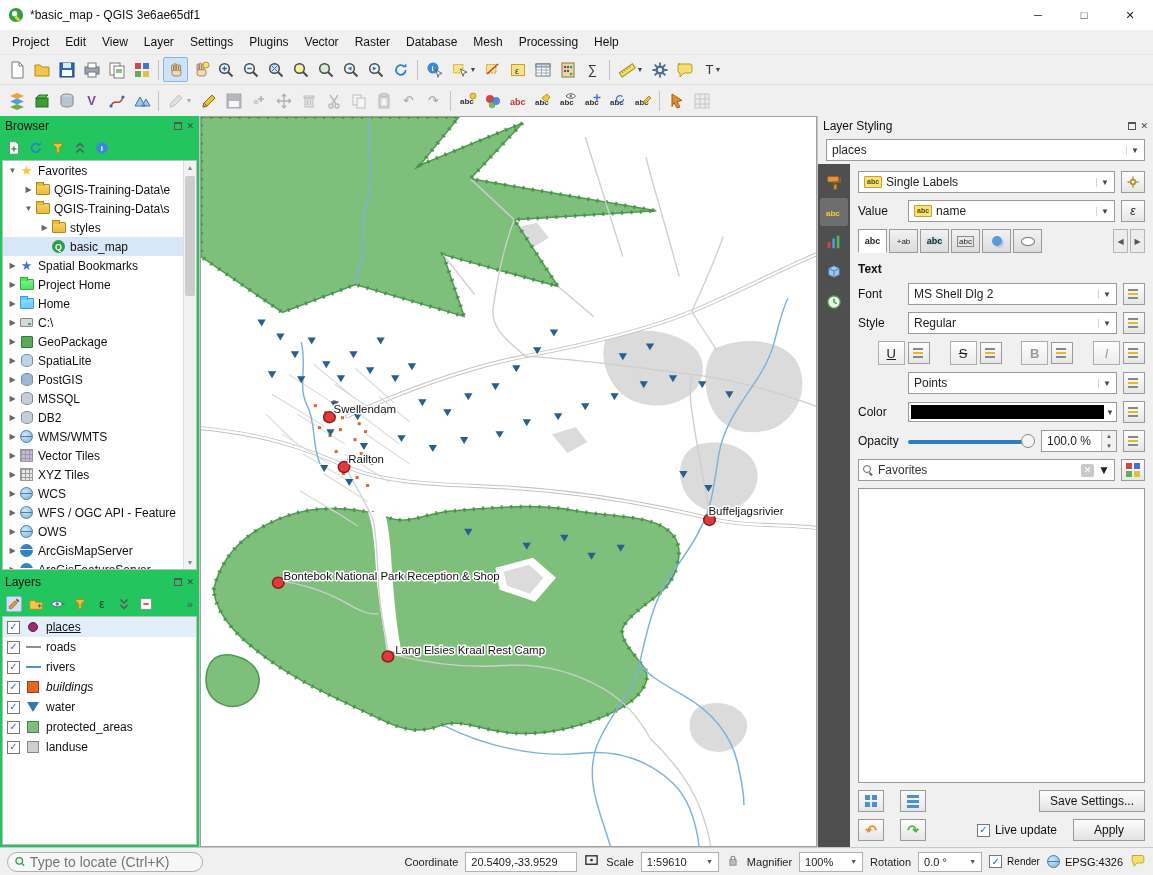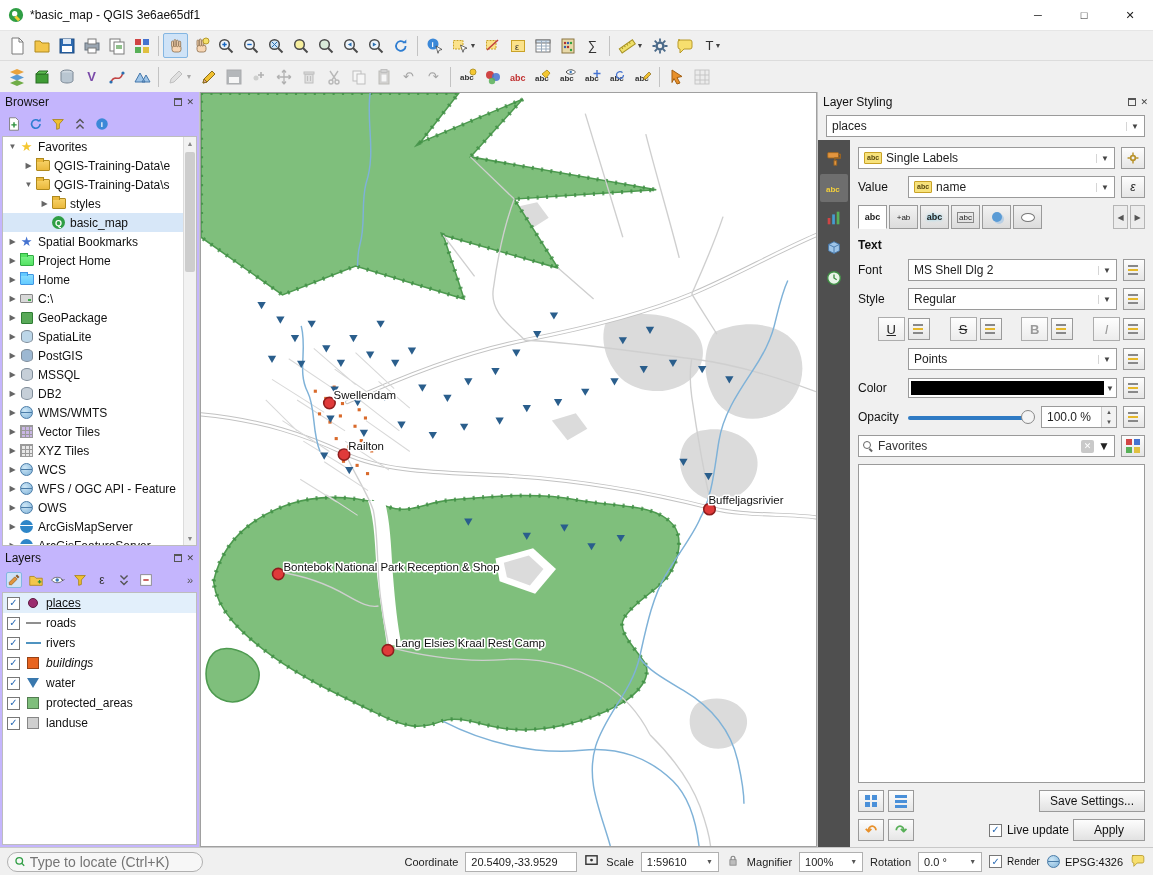--- a/index.html
+++ b/index.html
@@ -24,21 +24,21 @@
   .tbtn { width:25px; height:25px; display:flex; align-items:center; justify-content:center; border:1px solid transparent; border-radius:2px; flex:none; position:relative; }
   .tbtn.dd { width:33px; }
   .tbtn.dd .ddar { font-size:7px; color:#444; margin-left:1px; }
   .tbtn.active { background:#cfe3f7; border-color:#84b6e2; }
   .g { opacity:.4; filter:grayscale(.9); }
   .ic { width:18px; height:18px; display: block; }
   .gly { font-size:13px; line-height:1; color:#333; }
 
   
   .main { flex:1; display:flex; min-height:0; }
-  .leftcol { width:200px; flex:none; display:flex; flex-direction:column; background:#c4b5fd; border-right:1px solid #c6c6c6; }
+  .leftcol { width:200px; flex:none; display:flex; flex-direction:column; background:#22c55e; border-right:1px solid #c6c6c6; }
   .panel-head { height:20px; display:flex; align-items:center; padding:0 5px; font-size:12px; color:#111; flex:none; }
   .ph-btns { margin-left:auto; display:flex; gap:4px; align-items:center; }
   .mini-float { width:8px; height:8px; border:1px solid #555; border-top-width:2px; }
   .mini-x { font-size:9px; color:#444; line-height:1; }
   .panel-toolbar { height:24px; display:flex; align-items:center; gap:6px; padding:0 6px; flex:none; }
   .pt-ic { width:16px; height:16px; display:flex; align-items:center; justify-content:center; }
 
   .browser-panel { height:456px; display:flex; flex-direction:column; flex:none; }
   .layers-panel { flex:1; display:flex; flex-direction:column; min-height:0; }
 
@@ -141,21 +141,21 @@
   .slider .handle { position:absolute; right:0; top:3px; width:14px; height:14px; border-radius:50%; background:#f4f4f4; border:1px solid #888; }
 
   .searchcombo { flex:1; height:22px; border:1px solid #9a9a9a; background:#fff; display:flex; align-items:center; gap:4px; padding:0 4px; }
   .searchcombo .stext { flex:1; color:#333; }
   .mag-mini { width:11px; height:11px; position:relative; flex:none; }
   .mag-mini::before { content:""; position:absolute; left:0; top:0; width:6px; height:6px; border:1.5px solid #666; border-radius:50%; }
   .mag-mini::after { content:""; position:absolute; left:7px; top:7px; width:4px; height:1.5px; background:#666; transform:rotate(45deg); transform-origin:0 0; }
   .clear-x { width:13px; height:13px; border-radius:2px; background:#c9c9c9; color:#fff; font-size:9px; display:flex; align-items:center; justify-content:center; flex:none; }
 
   .style-list { flex:1; background:#fff; border:1px solid #9a9a9a; min-height:100px; }
-  .btnrow { display:flex; align-items:center; gap:4px; flex:none; }
+  .btnrow { display:flex; align-items:center; gap:16px; flex:none; }
   .push { flex:1; }
   .wbtn { height:22px; border:1px solid #9a9a9a; background:linear-gradient(#fdfdfd,#e2e2e2); padding:0 10px; font-size:12px; display:flex; align-items:center; color:#111; }
   .sbtn22 { width:26px; height:22px; border:1px solid #9a9a9a; background:linear-gradient(#fdfdfd,#e6e6e6); display:flex; align-items:center; justify-content:center; font-size:14px; }
   .undo-g { color:#e8902a; font-weight:bold; } .redo-g { color:#58b058; font-weight:bold; }
   .cbl { display:flex; align-items:center; gap:5px; font-size:12px; color:#111; }
 
   
   .statusbar { height:28px; flex:none; background:#f0f0f0; border-top:1px solid #c8c8c8; display:flex; align-items:center; padding:0 7px; gap:7px; font-size:11px; color:#222; }
   .locate { width:196px; height:20px; border:1px solid #b0b0b0; border-radius:10px; background:#f7f7f7; display:flex; align-items:center; gap:4px; padding:0 6px; flex:none; }
   .locate input { border:none; outline:none; background:transparent; font-size:14px; width:100%; font-family:"Liberation Sans",sans-serif; color:#444; }
@@ -176,20 +176,34 @@
         <rect x="9.5" y="9.5" width="6" height="3.4" fill="#eece2f" transform="rotate(45 9.5 9.5)"></rect>
       </svg>
     <span class="title">*basic_map - QGIS 3e6ae65df1</span>
     <div class="win-controls">
       <span class="win-btn">─</span>
       <span class="win-btn">□</span>
       <span class="win-btn">✕</span>
     </div>
   </div>
 
+  <div class="menubar">
+    <span class="menu-item">Project</span>
+    <span class="menu-item">Edit</span>
+    <span class="menu-item">View</span>
+    <span class="menu-item">Layer</span>
+    <span class="menu-item">Settings</span>
+    <span class="menu-item">Plugins</span>
+    <span class="menu-item">Vector</span>
+    <span class="menu-item">Raster</span>
+    <span class="menu-item">Database</span>
+    <span class="menu-item">Mesh</span>
+    <span class="menu-item">Processing</span>
+    <span class="menu-item">Help</span>
+  </div>
 
   <div class="toolbar t1">
     <span class="tbtn">
         <svg class="ic" viewBox="0 0 18 18">
           <path d="M4 1h7l4 4v12H4z" fill="#fff" stroke="#7a7a7a"></path>
           <path d="M11 1v4h4" fill="none" stroke="#7a7a7a"></path>
         </svg>
       </span>
     <span class="tbtn">
         <svg class="ic" viewBox="0 0 18 18">

